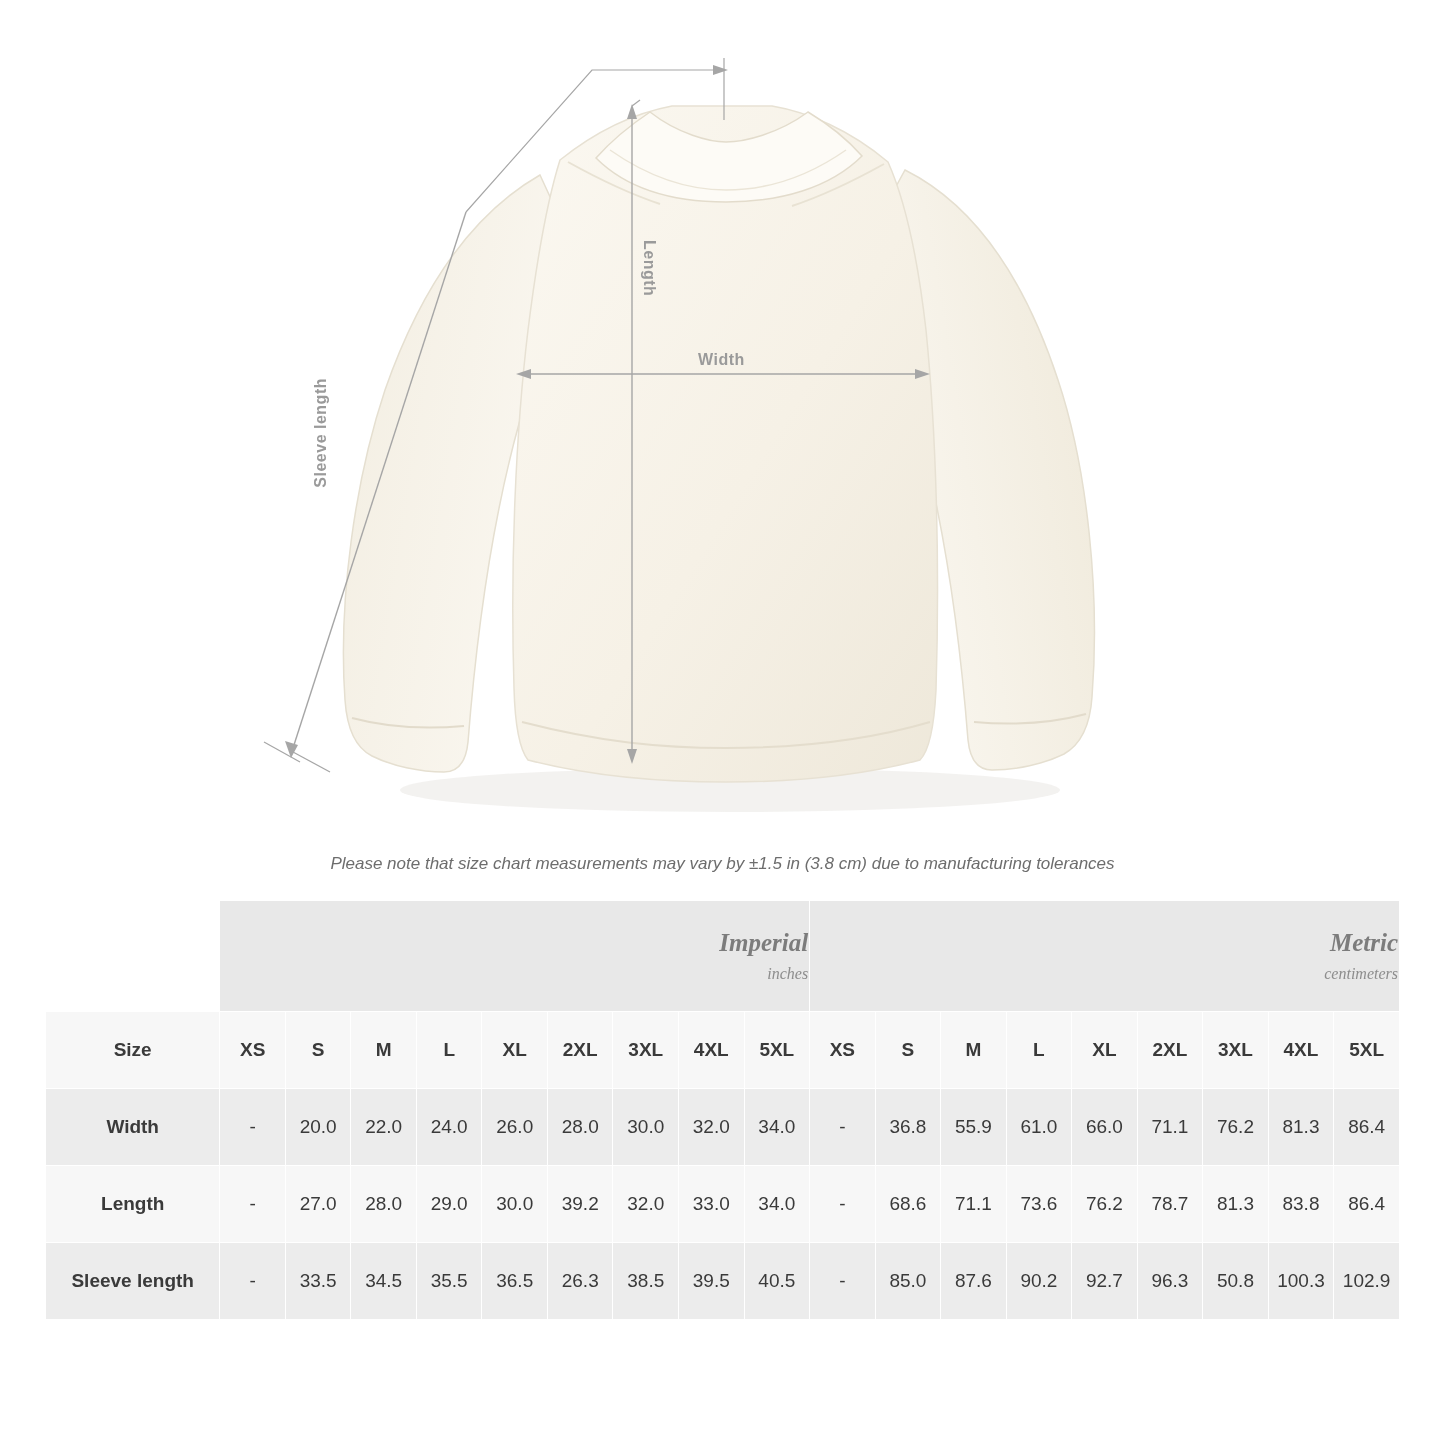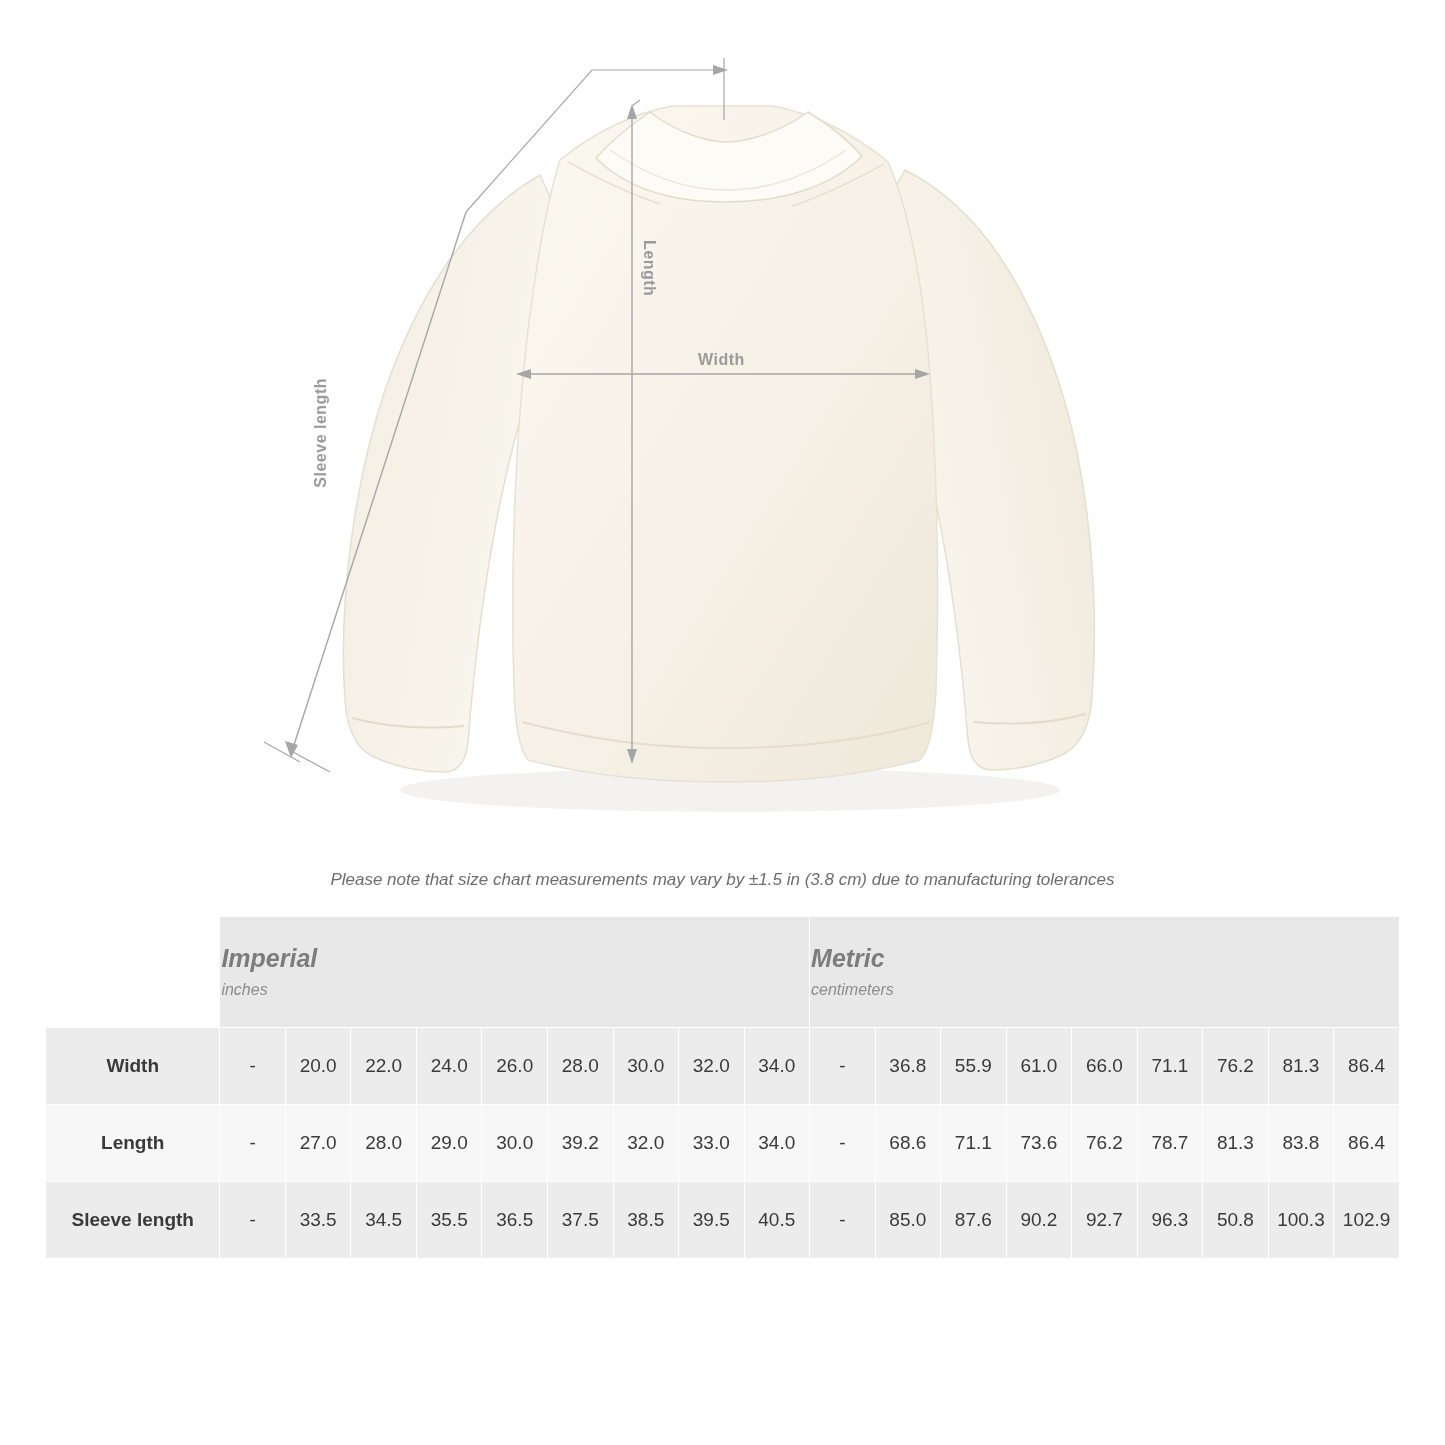--- a/index.html
+++ b/index.html
@@ -62,21 +62,21 @@
     font-size: 30px;
     font-weight: bold;
     color: #222222;
     margin-top: 18px;
   }
   .chart-note {
     text-align: center;
     font-size: 17px;
     font-style: italic;
     color: #6d6d6d;
-    margin-top: 30px;
+    margin-top: 14px;
   }
 
   
   .table-wrap {
     margin-top: 26px;
     padding: 0 45px;
     box-sizing: border-box;
     width: 1445px;
   }
   table.size-table {
@@ -84,22 +84,23 @@
     width: 1355px;
     table-layout: fixed;
   }
   table.size-table td,
   table.size-table th {
     border: 1px solid #ffffff;
   }
   .unit-head {
     background: #e8e8e8;
     height: 108px;
-    text-align: left;
+    text-align: right;
     vertical-align: middle;
+    font-family: Liberation Serif, serif;
   }
   .unit-head .u-name {
     font-size: 25px;
     font-style: italic;
     font-weight: bold;
     color: #7c7c7c;
     line-height: 1.1;
   }
   .unit-head .u-sub {
     font-size: 16px;
@@ -249,20 +250,41 @@
           <td class="unit-head" colspan="9">
             <div class="u-name">Imperial</div>
             <div class="u-sub">inches</div>
           </td>
           <td class="unit-head" colspan="9">
             <div class="u-name">Metric</div>
             <div class="u-sub">centimeters</div>
           </td>
         </tr>
 
+        <tr class="hdr-row">
+          <td class="rowname">Size</td>
+          <td>XS</td>
+          <td>S</td>
+          <td>M</td>
+          <td>L</td>
+          <td>XL</td>
+          <td>2XL</td>
+          <td>3XL</td>
+          <td>4XL</td>
+          <td>5XL</td>
+          <td>XS</td>
+          <td>S</td>
+          <td>M</td>
+          <td>L</td>
+          <td>XL</td>
+          <td>2XL</td>
+          <td>3XL</td>
+          <td>4XL</td>
+          <td>5XL</td>
+        </tr>
 
         <tr class="data-row row-odd">
           <td class="rowname">Width</td>
           <td>-</td>
           <td>20.0</td>
           <td>22.0</td>
           <td>24.0</td>
           <td>26.0</td>
           <td>28.0</td>
           <td>30.0</td>
@@ -301,21 +323,21 @@
           <td>86.4</td>
         </tr>
 
         <tr class="data-row row-odd">
           <td class="rowname">Sleeve length</td>
           <td>-</td>
           <td>33.5</td>
           <td>34.5</td>
           <td>35.5</td>
           <td>36.5</td>
-          <td>37.5</td>
+          <td>26.3</td>
           <td>38.5</td>
           <td>39.5</td>
           <td>40.5</td>
           <td>-</td>
           <td>85.0</td>
           <td>87.6</td>
           <td>90.2</td>
           <td>92.7</td>
           <td>96.3</td>
           <td>50.8</td>

